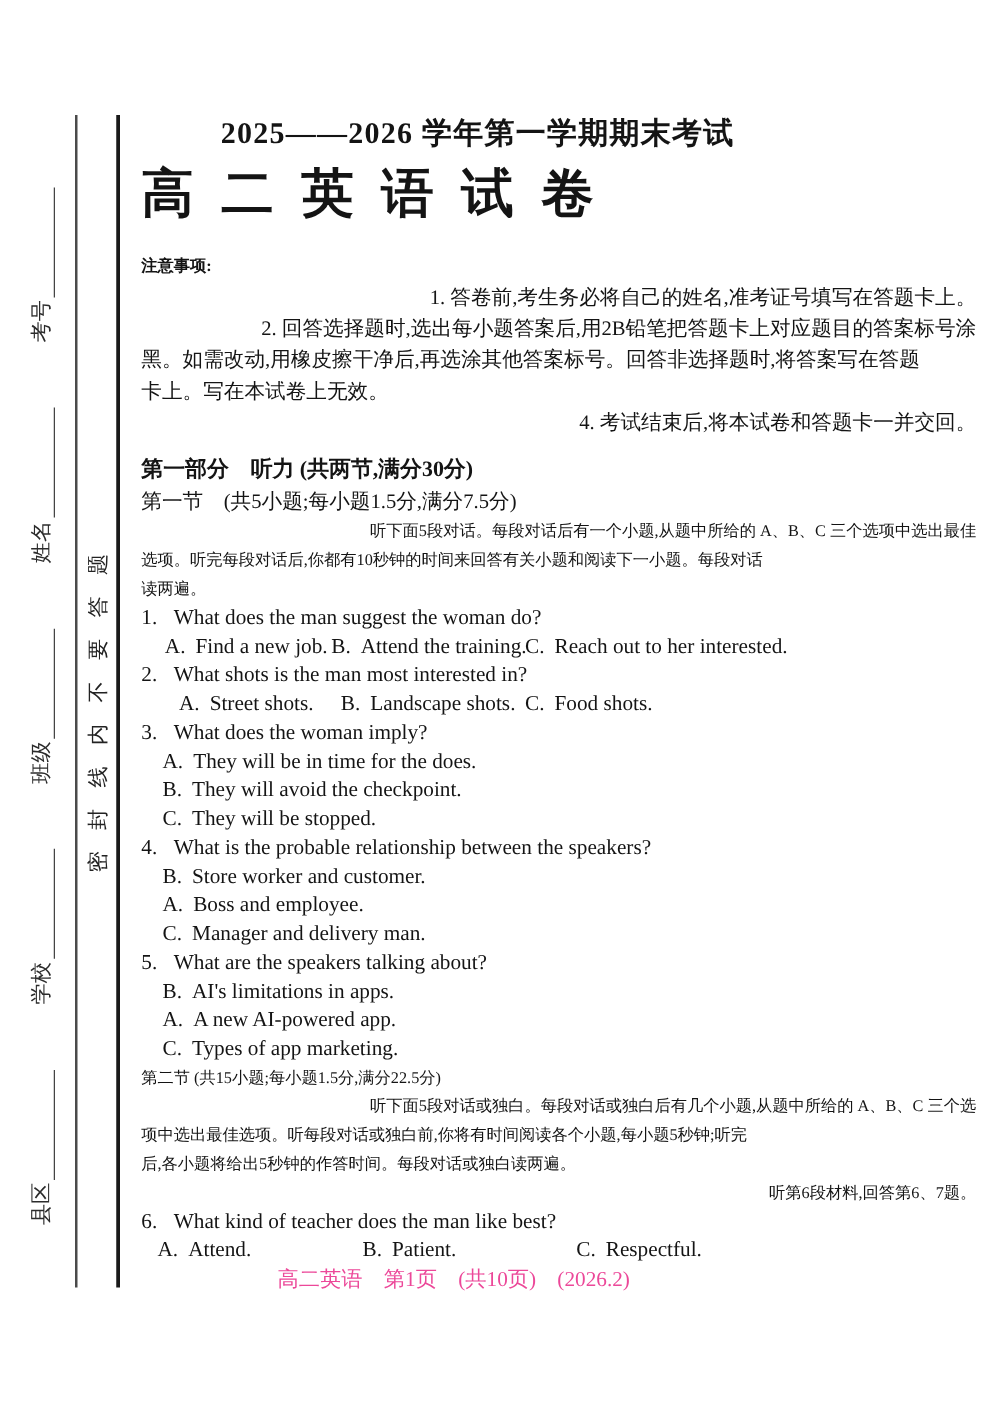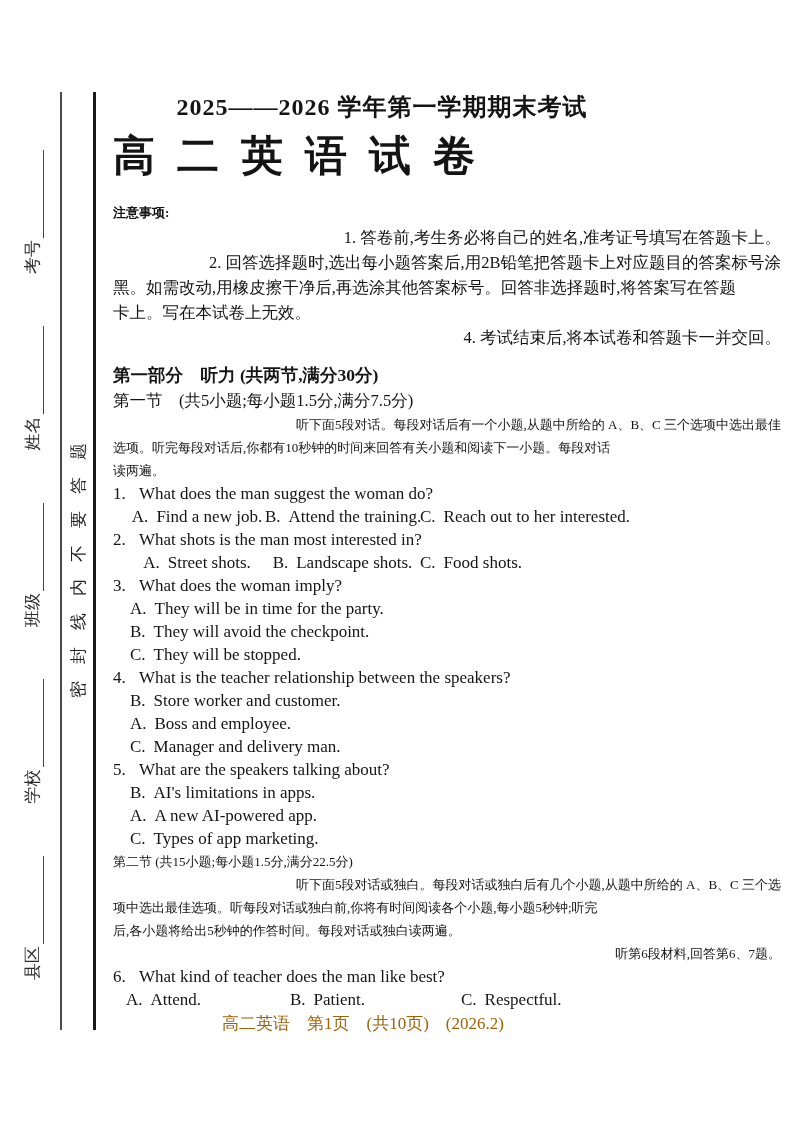--- a/index.html
+++ b/index.html
@@ -47,21 +47,21 @@
   .opts-inline{display:flex;padding-left:16px;text-align:center;}
   .opts-inline .oc0{width:136px;flex:none;}
   .opts-inline .oc1{width:155px;flex:none;}
   .opts-wide{display:flex;padding-left:13px;}
   .opts-wide .oc0{width:164px;flex:none;}
   .opts-wide .oc1{width:171px;flex:none;}
   .opt-stacked{padding-left:17px;}
   .olet{margin-right:8px;}
   .footer{
     position:absolute;left:113px;top:1012px;width:500px;text-align:center;
-    font-size:17px;white-space:nowrap;color:#a16207;
+    font-size:17px;white-space:nowrap;color:#ec4899;
   }
 </style>
 </head>
 <body>
 
 <div class="vline inner-rule"></div>
 <div class="vline outer-rule"></div>
 
 <div class="field-strip">
   <span class="field-item">
@@ -124,27 +124,27 @@
   <div class="tline en opts-inline">
     <span class="oc0"><span class="olet">A.</span><span>Street shots.</span></span>
     <span class="oc1"><span class="olet">B.</span><span>Landscape shots.</span></span>
     <span><span class="olet">C.</span><span>Food shots.</span></span>
   </div>
 
   <div class="tline en qrow">
     <span class="qnum">3.</span>
     <span>What does the woman imply?</span>
   </div>
-  <div class="tline en opt-stacked"><span class="olet">A.</span><span>They will be in time for the party.</span></div>
+  <div class="tline en opt-stacked"><span class="olet">A.</span><span>They will be in time for the does.</span></div>
   <div class="tline en opt-stacked"><span class="olet">B.</span><span>They will avoid the checkpoint.</span></div>
   <div class="tline en opt-stacked"><span class="olet">C.</span><span>They will be stopped.</span></div>
 
   <div class="tline en qrow">
     <span class="qnum">4.</span>
-    <span>What is the teacher relationship between the speakers?</span>
+    <span>What is the probable relationship between the speakers?</span>
   </div>
   <div class="tline en opt-stacked"><span class="olet">B.</span><span>Store worker and customer.</span></div>
   <div class="tline en opt-stacked"><span class="olet">A.</span><span>Boss and employee.</span></div>
   <div class="tline en opt-stacked"><span class="olet">C.</span><span>Manager and delivery man.</span></div>
 
   <div class="tline en qrow">
     <span class="qnum">5.</span>
     <span>What are the speakers talking about?</span>
   </div>
   <div class="tline en opt-stacked"><span class="olet">B.</span><span>AI's limitations in apps.</span></div>

